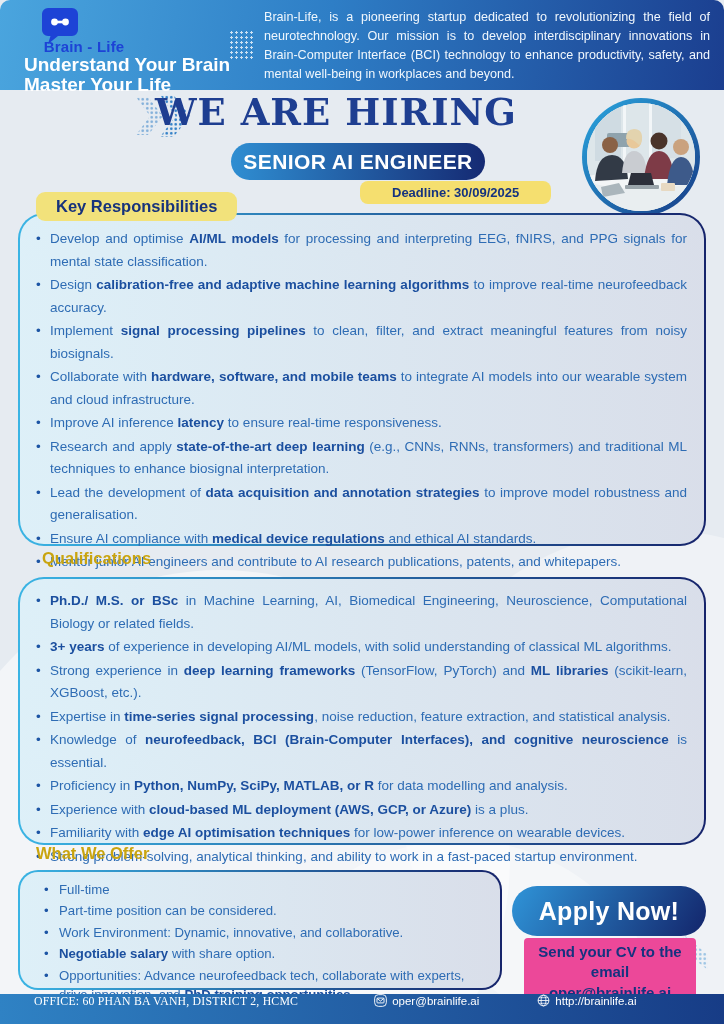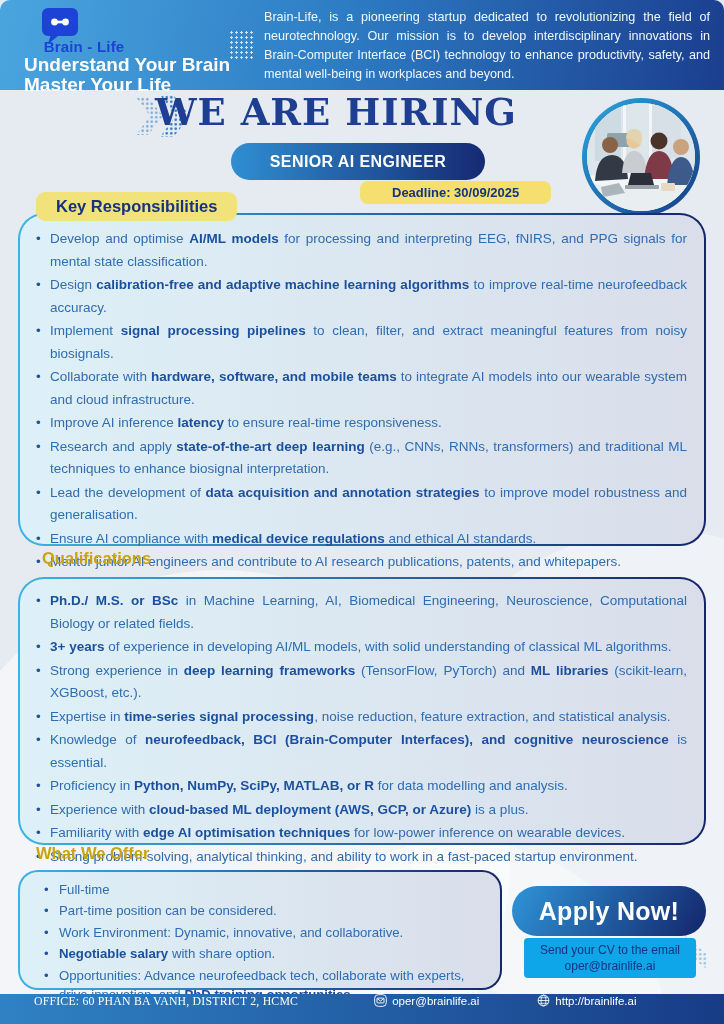--- a/index.html
+++ b/index.html
@@ -51,21 +51,21 @@
   .chevron.ch2{left:160px;top:95px;width:30px;height:42px;}
   .hero-title{
     position:absolute;left:0;top:90px;width:628px;margin:0;z-index:2;
     text-align:center;padding-left:44px;
     font-family:"DejaVu Serif","Liberation Serif",serif;
     font-size:37px;font-weight:800;color:#1e3e91;letter-spacing:1px;
   }
   .role-pill{
     position:absolute;left:231px;top:143px;width:254px;height:37px;z-index:2;
     border-radius:19px;background:linear-gradient(90deg,#2f8ed2 0%,#152a73 100%);
-    color:#ffffff;font-size:16px;font-weight:800;letter-spacing:.4px;
+    color:#ffffff;font-size:21px;font-weight:800;letter-spacing:.4px;
     display:flex;align-items:center;justify-content:center;
   }
   .deadline{
     position:absolute;left:360px;top:181px;z-index:2;
     background:#f5df6f;border-radius:8px;padding:4px 32px;
     font-size:13px;font-weight:800;color:#15337f;
   }
   .photo-ring{
     position:absolute;left:582px;top:98px;width:118px;height:118px;z-index:2;
     border-radius:50%;padding:5px;
@@ -111,22 +111,22 @@
     display:flex;align-items:center;justify-content:center;cursor:pointer;border:none;
   }
   .cv-chevron{
     position:absolute;left:668px;top:930px;width:34px;height:46px;z-index:2;
     clip-path:polygon(0 0,45% 0,100% 50%,45% 100%,0 100%,52% 50%);
     background:radial-gradient(circle,#9cc4e4 1.2px,transparent 1.35px);
     background-size:4.5px 4.5px;transform:rotate(-90deg);
   }
   .cv-note{
     position:absolute;left:524px;top:938px;width:172px;z-index:3;
-    background:#0ea5e9;border-radius:4px;padding:4px 6px;
-    font-size:12px;font-weight:400;color:#15337f;text-align:center;line-height:1.35;
+    background:#ec4899;border-radius:4px;padding:4px 6px;
+    font-size:15px;font-weight:700;color:#15337f;text-align:center;line-height:1.35;
   }
 
   
   .footer{
     position:absolute;left:0;bottom:0;width:724px;height:30px;z-index:4;
     background:linear-gradient(90deg,#2f82c4 0%,#173c86 100%);
     color:#ffffff;display:flex;align-items:flex-start;
   }
   .footer .office{
     margin-left:34px;font-family:"Liberation Serif",serif;

